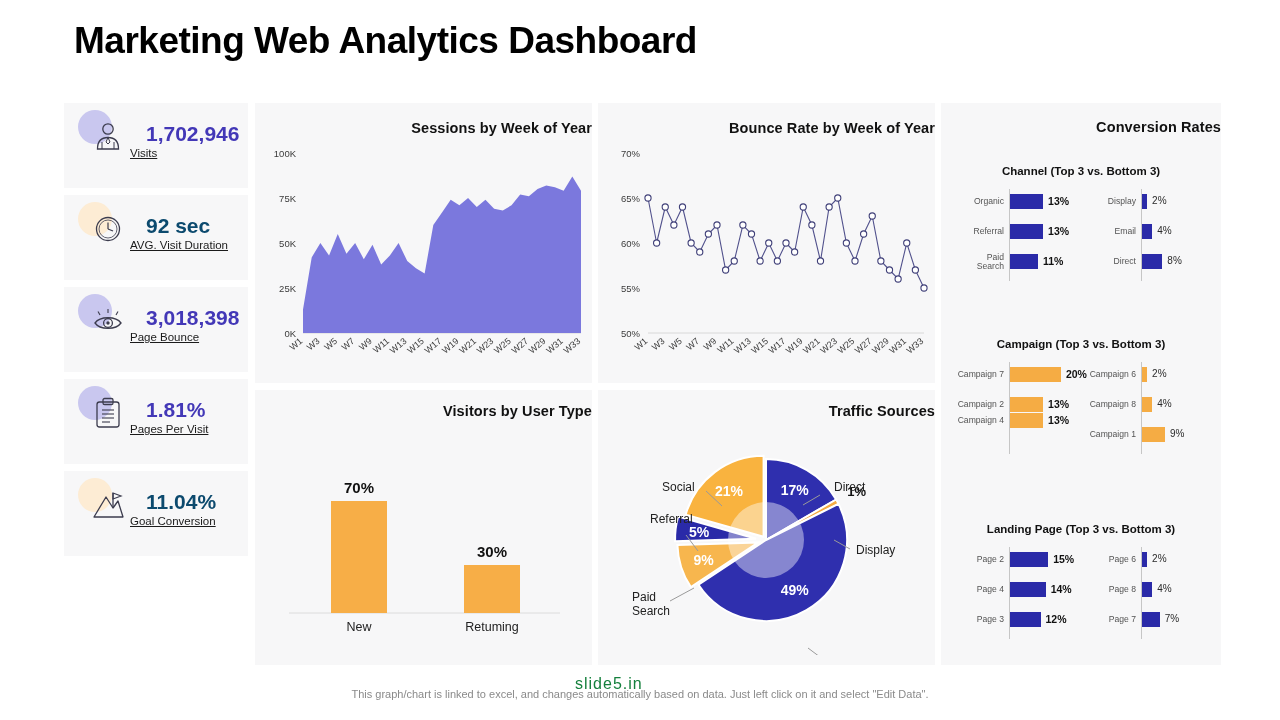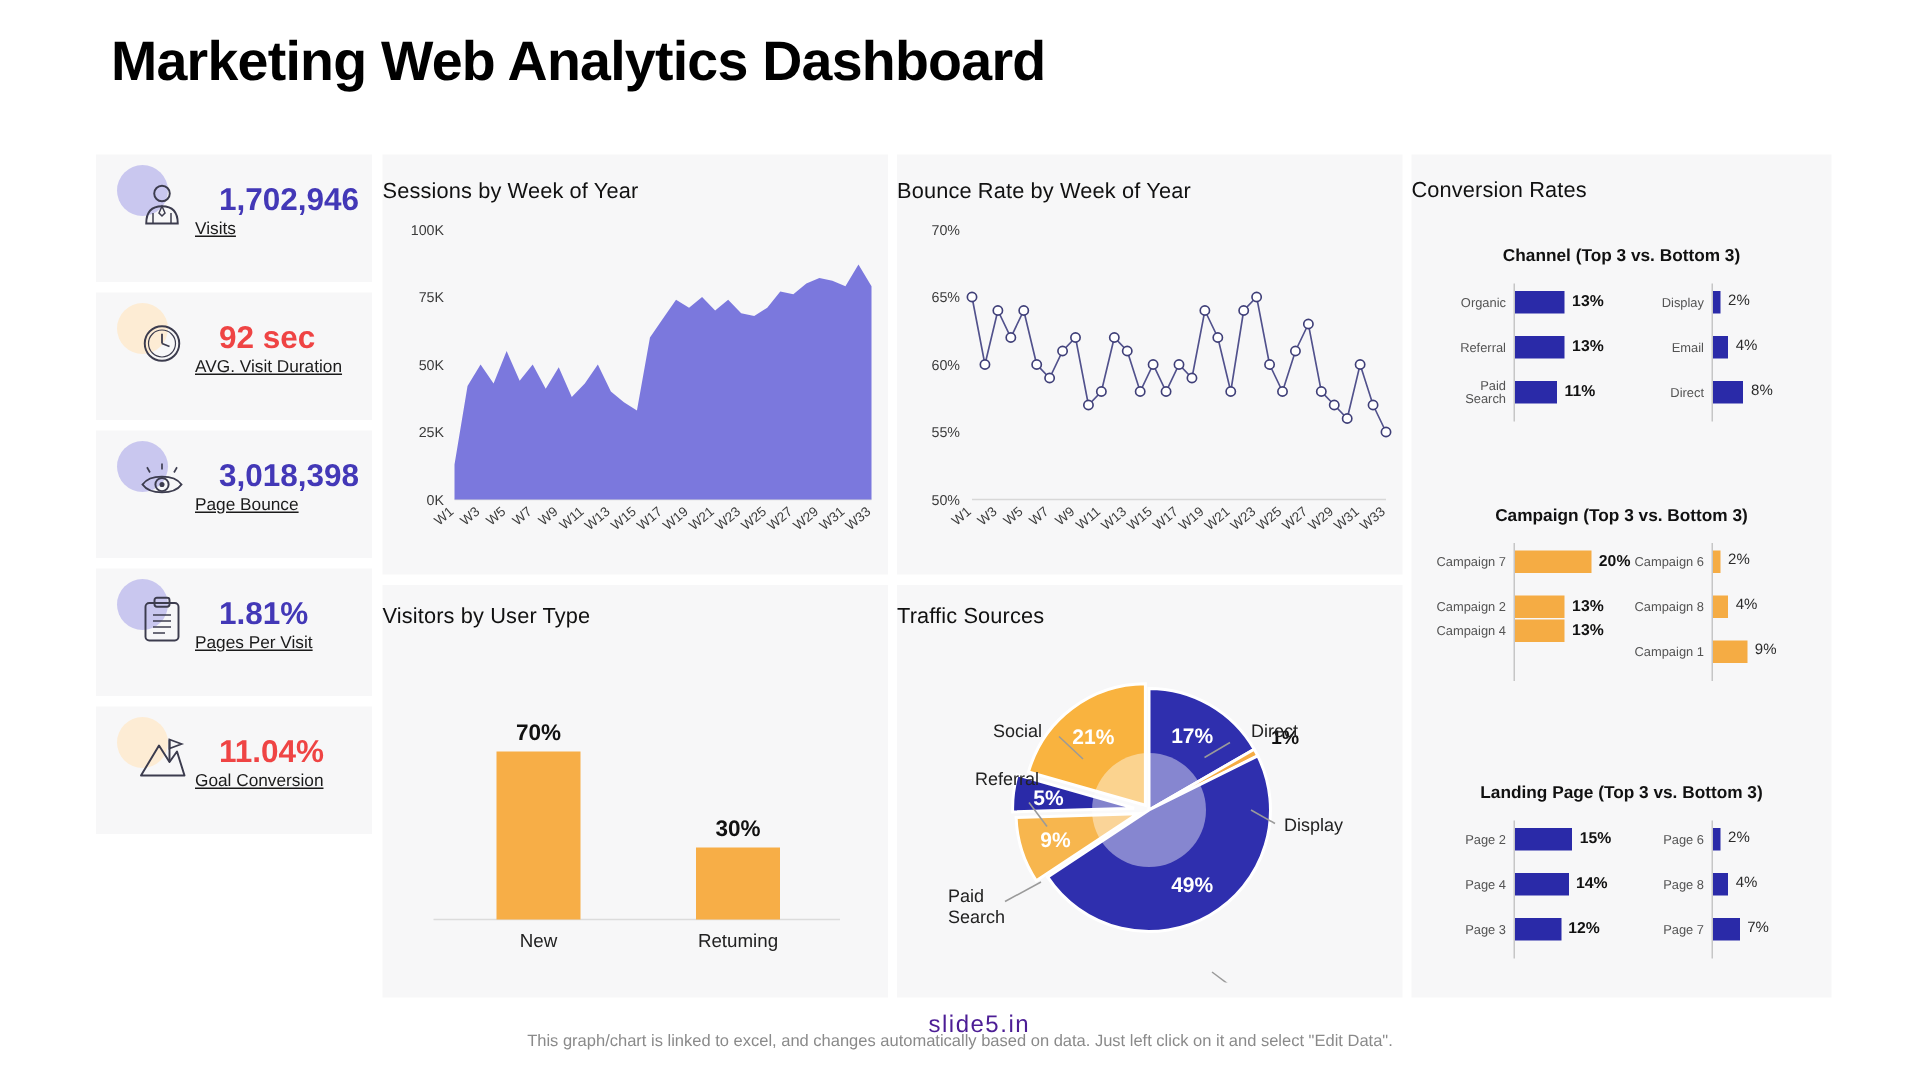--- a/index.html
+++ b/index.html
@@ -28,27 +28,27 @@
   .kpi-blob {
     position: absolute; left: 0; top: 0; width: 34px; height: 34px;
     border-radius: 50%;
   }
   .blob-violet { background: #c9c7ef; }
   .blob-peach  { background: #fdecd4; }
   .kpi-svg { position: absolute; left: 11px; top: 8px; width: 38px; height: 38px; }
   .kpi-text { position: absolute; left: 66px; top: 20px; }
   .kpi-value { font-size: 21px; font-weight: bold; line-height: 1.05; margin-left: 16px; }
   .v-violet { color: #4338b7; }
-  .v-orange { color: #ef4444; }
+  .v-orange { color: #0c4a6e; }
   .kpi-label { font-size: 11.5px; color: #1b1b1b; margin-top: 2px; text-decoration: underline; }
 
   
   .panel { position: absolute; background: #f7f7f8; }
   .panel-title {
-    text-align: left; font-size: 14.5px; font-weight: normal; color: #111;
+    text-align: right; font-size: 14.5px; font-weight: bold; color: #111;
     letter-spacing: 0.1px;
   }
   .sub-title {
     text-align: center; font-size: 11.5px; font-weight: bold; color: #111;
   }
 
   
   #panel-sessions { left: 255px; top: 103px; width: 337px; height: 280px; }
   #panel-bounce   { left: 598px; top: 103px; width: 337px; height: 280px; }
   #panel-visitors { left: 255px; top: 390px; width: 337px; height: 275px; }
@@ -78,21 +78,21 @@
   .bar-blue   { background: #2a2aa8; }
   .bar-orange { background: #f5ac44; }
   .conv-val-sm { font-weight: normal; color: #2b2b2b; font-size: 10px; }
 
   .footnote {
     position: absolute; left: 0; top: 688px; width: 1280px; text-align: center;
     font-size: 11px; color: #8a8a8a;
   }
   .watermark {
     position: absolute; left: 575px; top: 675px;
-    font-size: 16px; color: #4c1d95; letter-spacing: 1px; margin-left: 44px;
+    font-size: 16px; color: #15803d; letter-spacing: 1px;
   }
 </style>
 </head>
 <body>
 
 <div class="page">
 
   <div class="dash-title">Marketing Web Analytics Dashboard</div>
 
   <div class="kpi-col" id="kpi-col">

